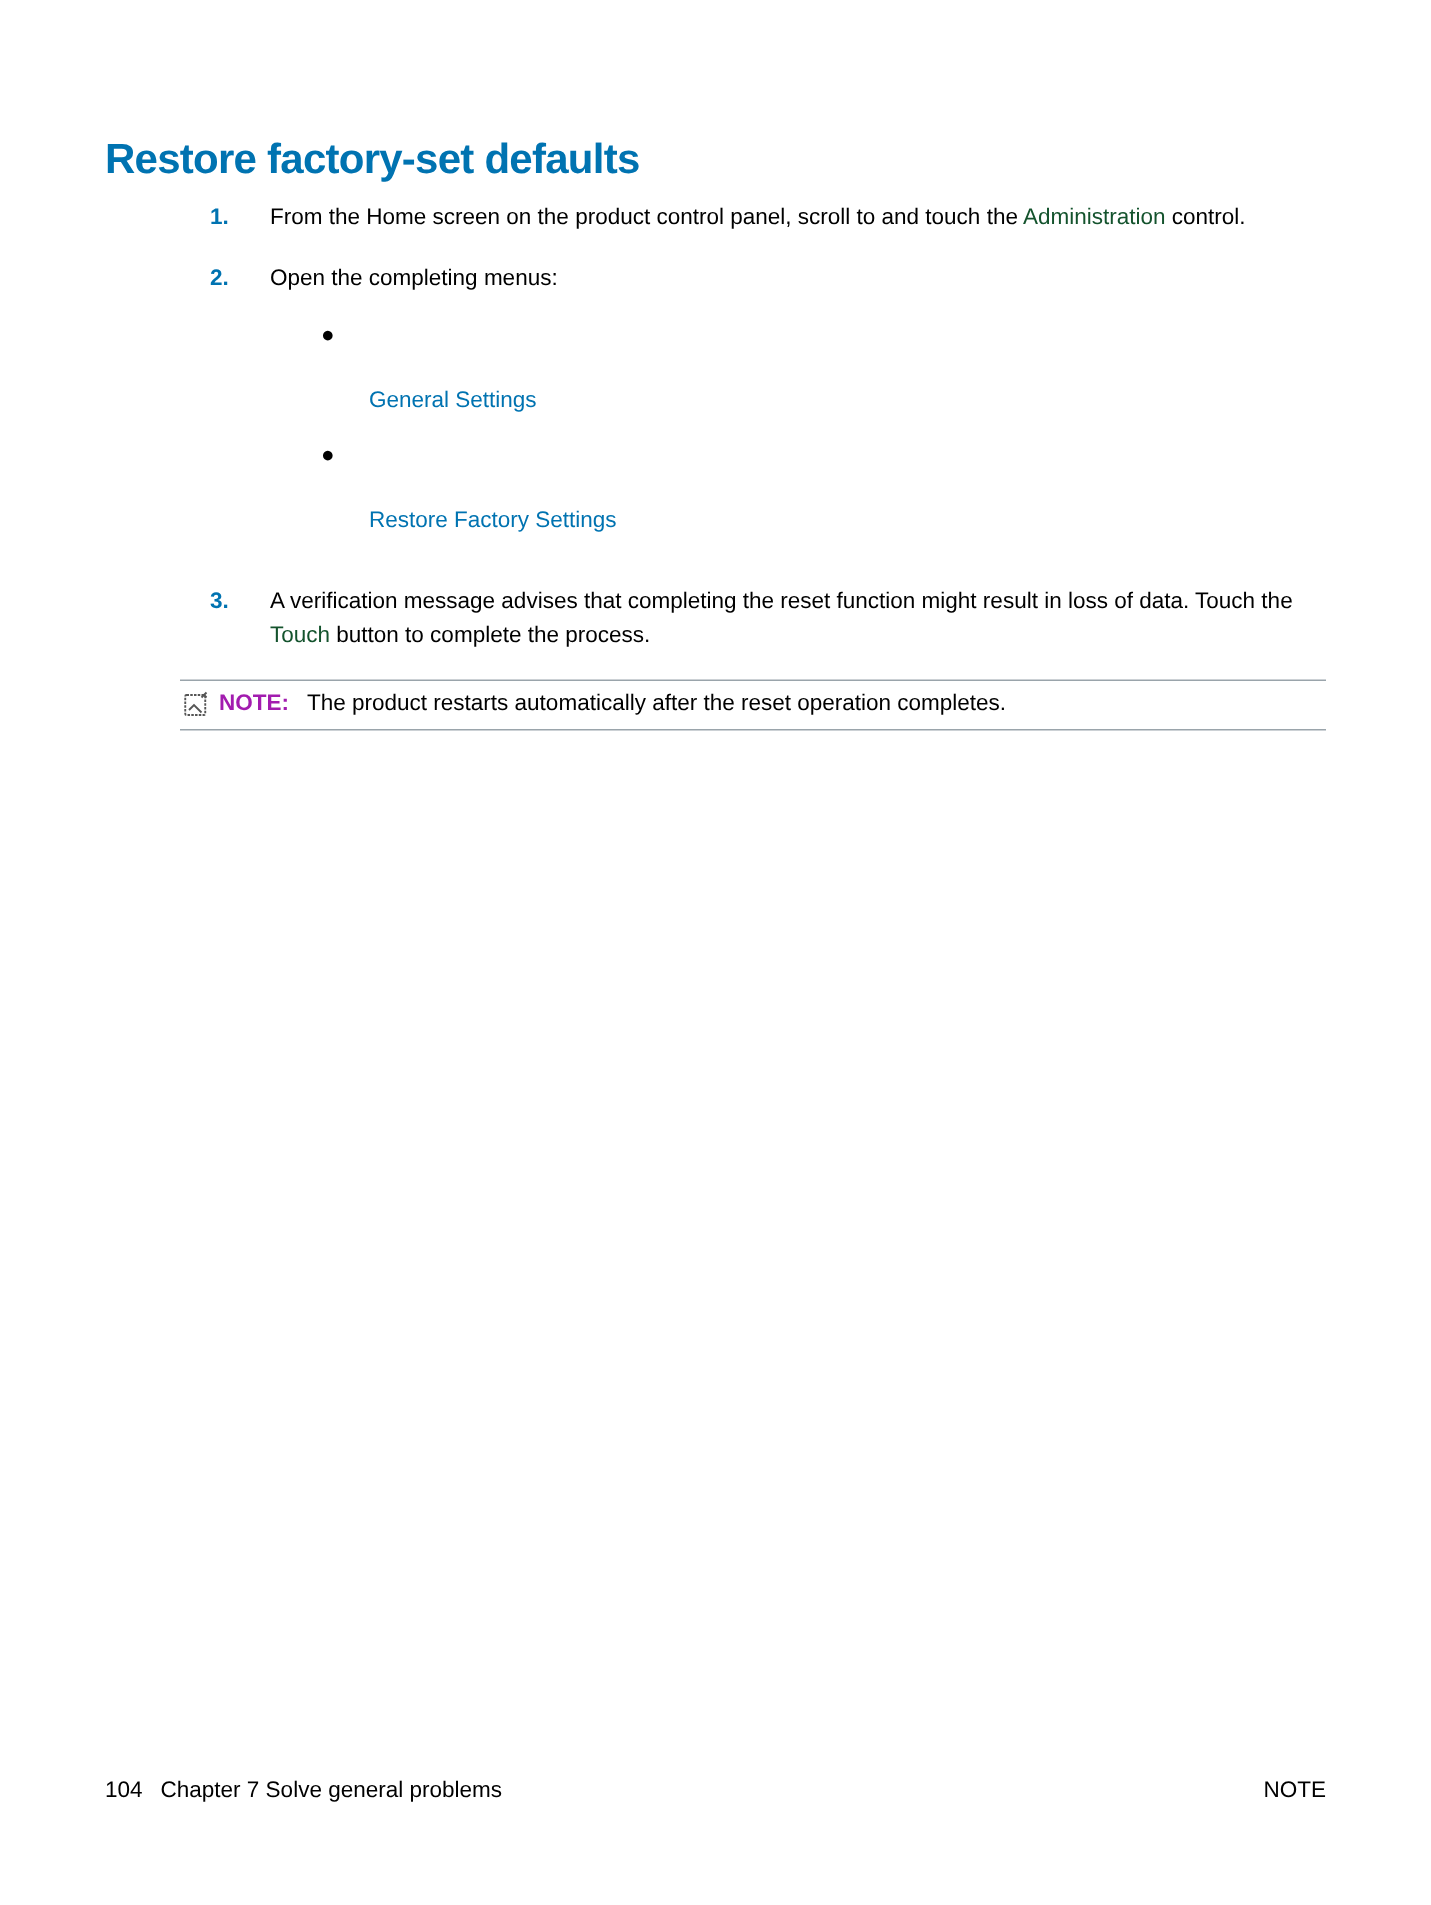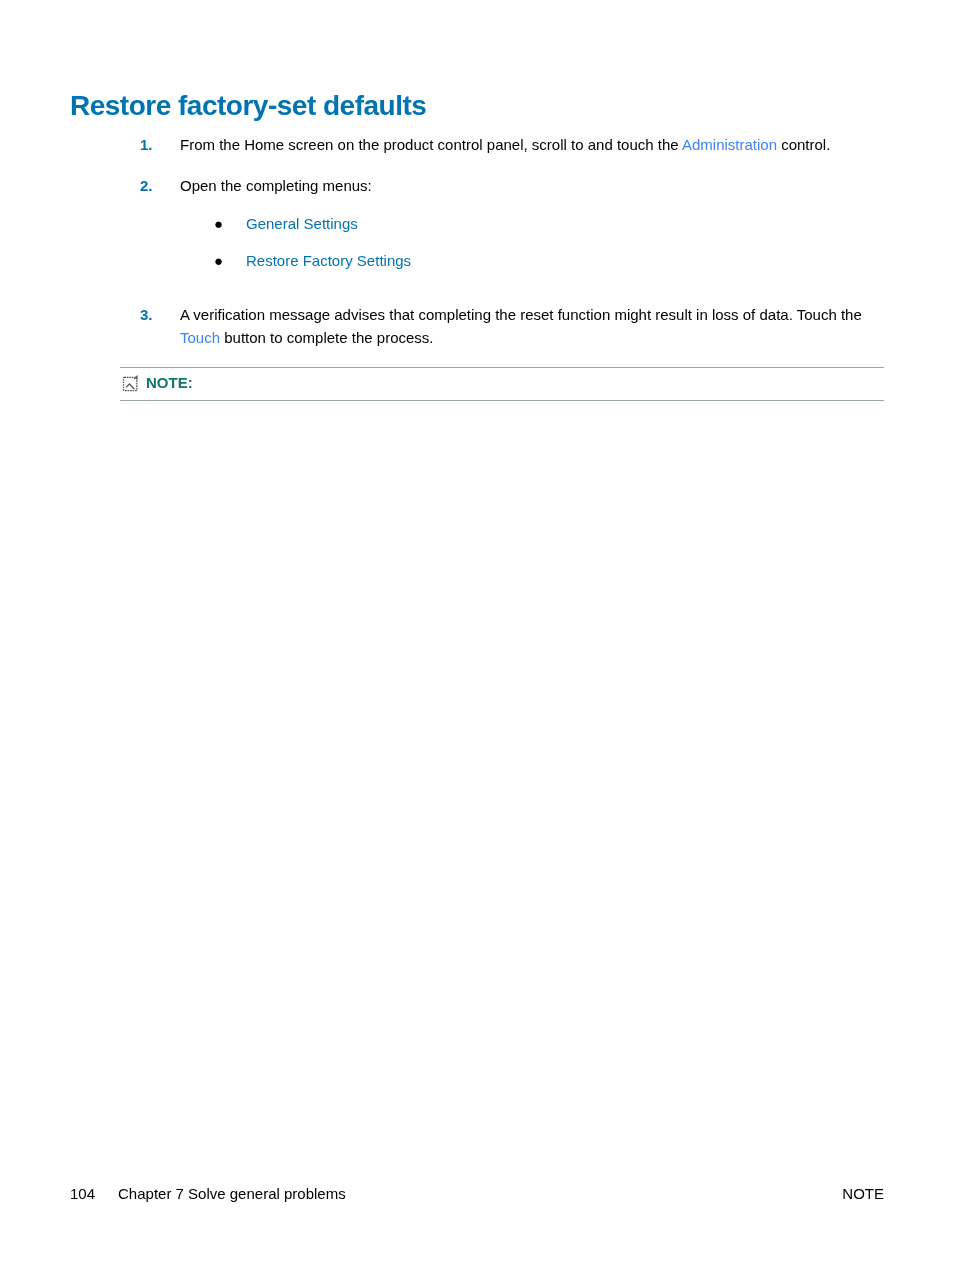--- a/index.html
+++ b/index.html
@@ -35,78 +35,79 @@
     }
     .ordered-num {
       color: #0073b1;
       font-weight: bold;
       min-width: 40px;
     }
     .ordered-text {
       flex: 1;
     }
     .inline-link {
-      color: #3b82f6;
+      color: #14532d;
       text-align: right;
     }
     .bullet-list {
       list-style: none;
       margin-top: 16px;
       margin-left: 34px;
     }
     .bullet-item {
       display: flex;
       margin-bottom: 14px;
       font-size: 15px;
     }
     .bullet-dot {
       color: #000;
       min-width: 32px;
     }
     .bullet-text {
       color: #0073b1;
+      margin-top: 43px;
     }
     .note-box {
       border-top: 1px solid #9aa4ab;
       border-bottom: 1px solid #9aa4ab;
       margin-top: 16px;
       margin-left: 50px;
       padding: 6px 0;
       display: flex;
       align-items: flex-start;
       font-size: 15px;
     }
     .note-icon {
       width: 22px;
       height: 20px;
       margin-right: 4px;
       flex-shrink: 0;
     }
     .note-label {
-      color: #0f766e;
+      color: #a21caf;
       font-weight: bold;
       margin-right: 12px;
       flex-shrink: 0;
     }
     .note-text {
       color: #000;
     }
     .footer {
       position: absolute;
       bottom: 68px;
       left: 70px;
       right: 70px;
       display: flex;
       justify-content: space-between;
       font-size: 15px;
       color: #000;
     }
     .footer-left {
       display: flex;
-      gap: 23px;
+      gap: 12px;
     }
   </style>
 </head>
 <body>
 
 <h1 class="heading">Restore factory-set defaults</h1>
 
 <ol class="ordered-list">
   <li class="ordered-item">
     <span class="ordered-num">1.</span>
@@ -138,20 +139,21 @@
   </li>
 </ol>
 
 <div class="note-box">
   <svg class="note-icon" viewBox="0 0 24 24">
     <rect x="3" y="4" width="16" height="16" rx="1" fill="none" stroke="#555" stroke-width="1.5" stroke-dasharray="2 1"></rect>
     <path d="M6 16 L10 12 L16 18" fill="none" stroke="#555" stroke-width="1.5"></path>
     <path d="M16 6 L20 2 M18 4 L20 6" fill="none" stroke="#555" stroke-width="1.5"></path>
   </svg>
   <span class="note-label">NOTE:</span>
+  <span class="note-text">The product restarts automatically after the reset operation completes.</span>
 </div>
 
 <div class="footer">
   <div class="footer-left">
     <span>104</span>
     <span>Chapter 7   Solve general problems</span>
   </div>
   <span>NOTE</span>
 </div>
 

